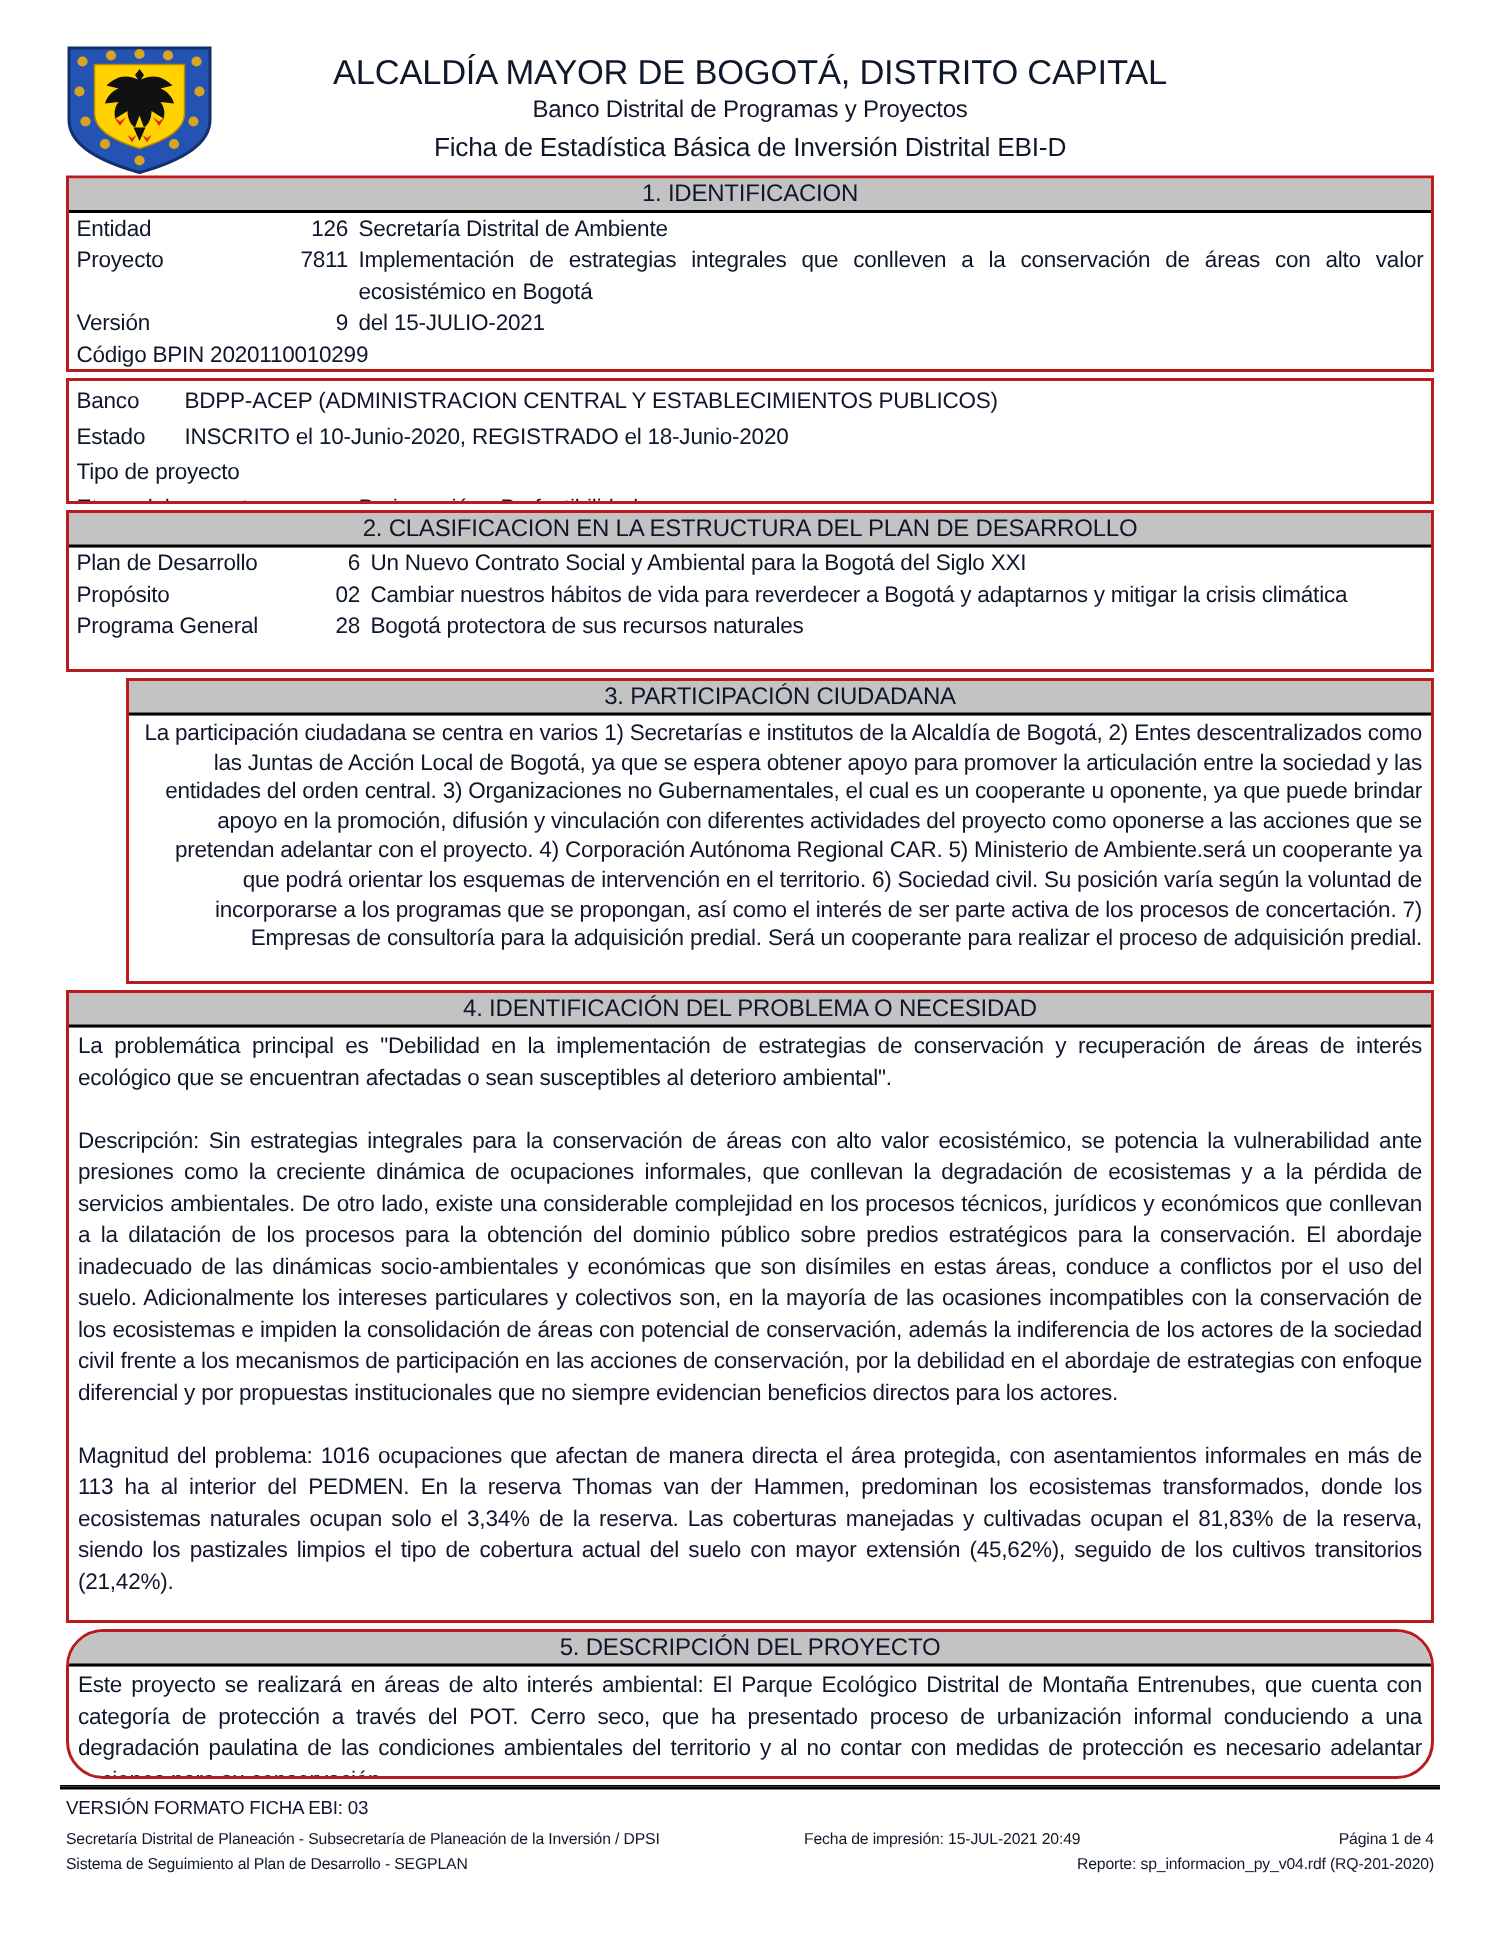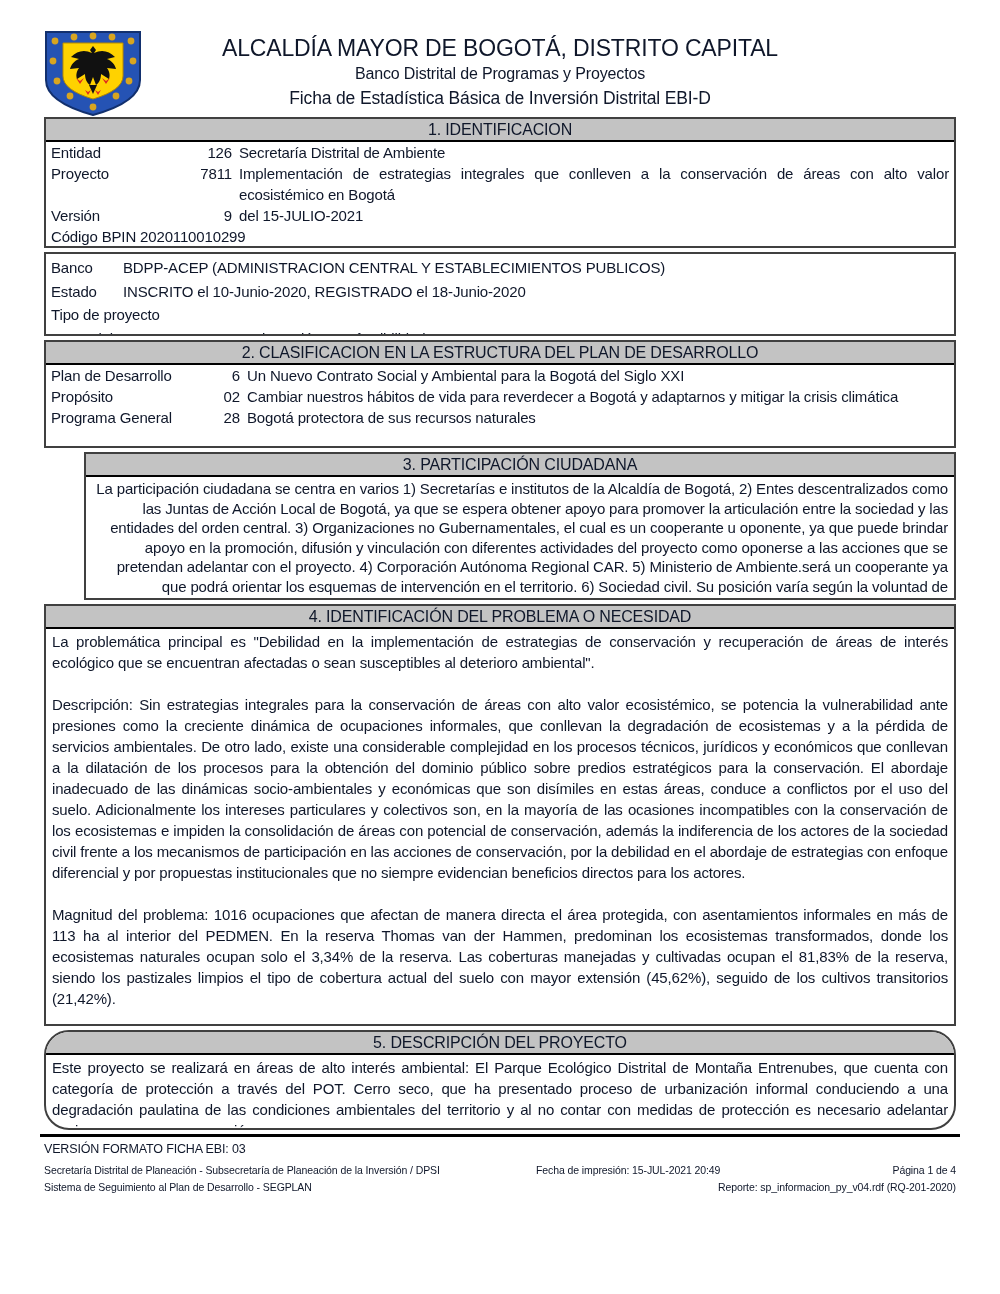--- a/index.html
+++ b/index.html
@@ -11,21 +11,21 @@
     letter-spacing:-0.15px;
   }
   
   .doc-header { padding-top:26px; text-align:center; }
   .logo { position:absolute; left:40px; top:28px; width:106px; height:90px; }
   .doc-title  { font-size:23px; line-height:28px; font-weight:normal; margin:8px 0 2px; }
   .doc-sub1   { font-size:16px; line-height:20px; margin:2px 0; }
   .doc-sub2   { font-size:17.5px; line-height:22px; margin:3px 0 0; }
   
   .content { margin:8px 44px 0; }
-  .box { border:2px solid #404040; margin-bottom:4px; overflow:hidden; background:#fff; }
+  .box { border:2px solid #b91c1c; margin-bottom:4px; overflow:hidden; background:#fff; }
   .sec-header {
     background:#c3c3c3; border-bottom:2px solid #000;
     text-align:center; font-size:16px; line-height:19px; padding:1px 0;
   }
   
   #sec1 { height:131px; }
   .frow { display:flex; font-size:15px; line-height:21px; padding:0 5px; }
   .frow .lbl  { width:116px; flex:none; }
   .frow .code { width:72px; flex:none; text-align:right; padding-right:7px; }
   .frow .val  { flex:1; text-align:justify; }
@@ -38,21 +38,21 @@
   .brow .val { flex:1; }
   
   #sec2 { height:108px; }
   .crow { display:flex; font-size:15px; line-height:21px; padding:0 5px; }
   .crow .lbl  { width:150px; flex:none; }
   .crow .code { width:46px; flex:none; text-align:right; padding-right:7px; }
   .crow .val  { flex:1; }
   
   .para { font-size:15px; padding:2px 6px 0; }
   .para p { margin:0; }
-  #sec3 { height:148px;margin-left:40px; }
+  #sec3 { height:204px;margin-left:40px; }
   #sec3 .para p { line-height:19.6px;text-align:right; }
   #sec4 { height:422px; }
   #sec4 .para p, #sec5 .para p { line-height:21px; text-align:justify; }
   .para p + p { margin-top:21px; }
   #sec5 { height:100px;border-radius:25px; }
   
   .footer-rule { margin:3px 40px 0; height:3px; border-top:1px solid #000; border-bottom:2px solid #000; }
   .footer { margin:4px 44px 0; }
   .footer-version { font-size:12.5px; line-height:16px; margin-bottom:5px; }
   .footer-grid { display:flex; justify-content:space-between; font-size:10.5px; line-height:17px; letter-spacing:-0.1px; }

